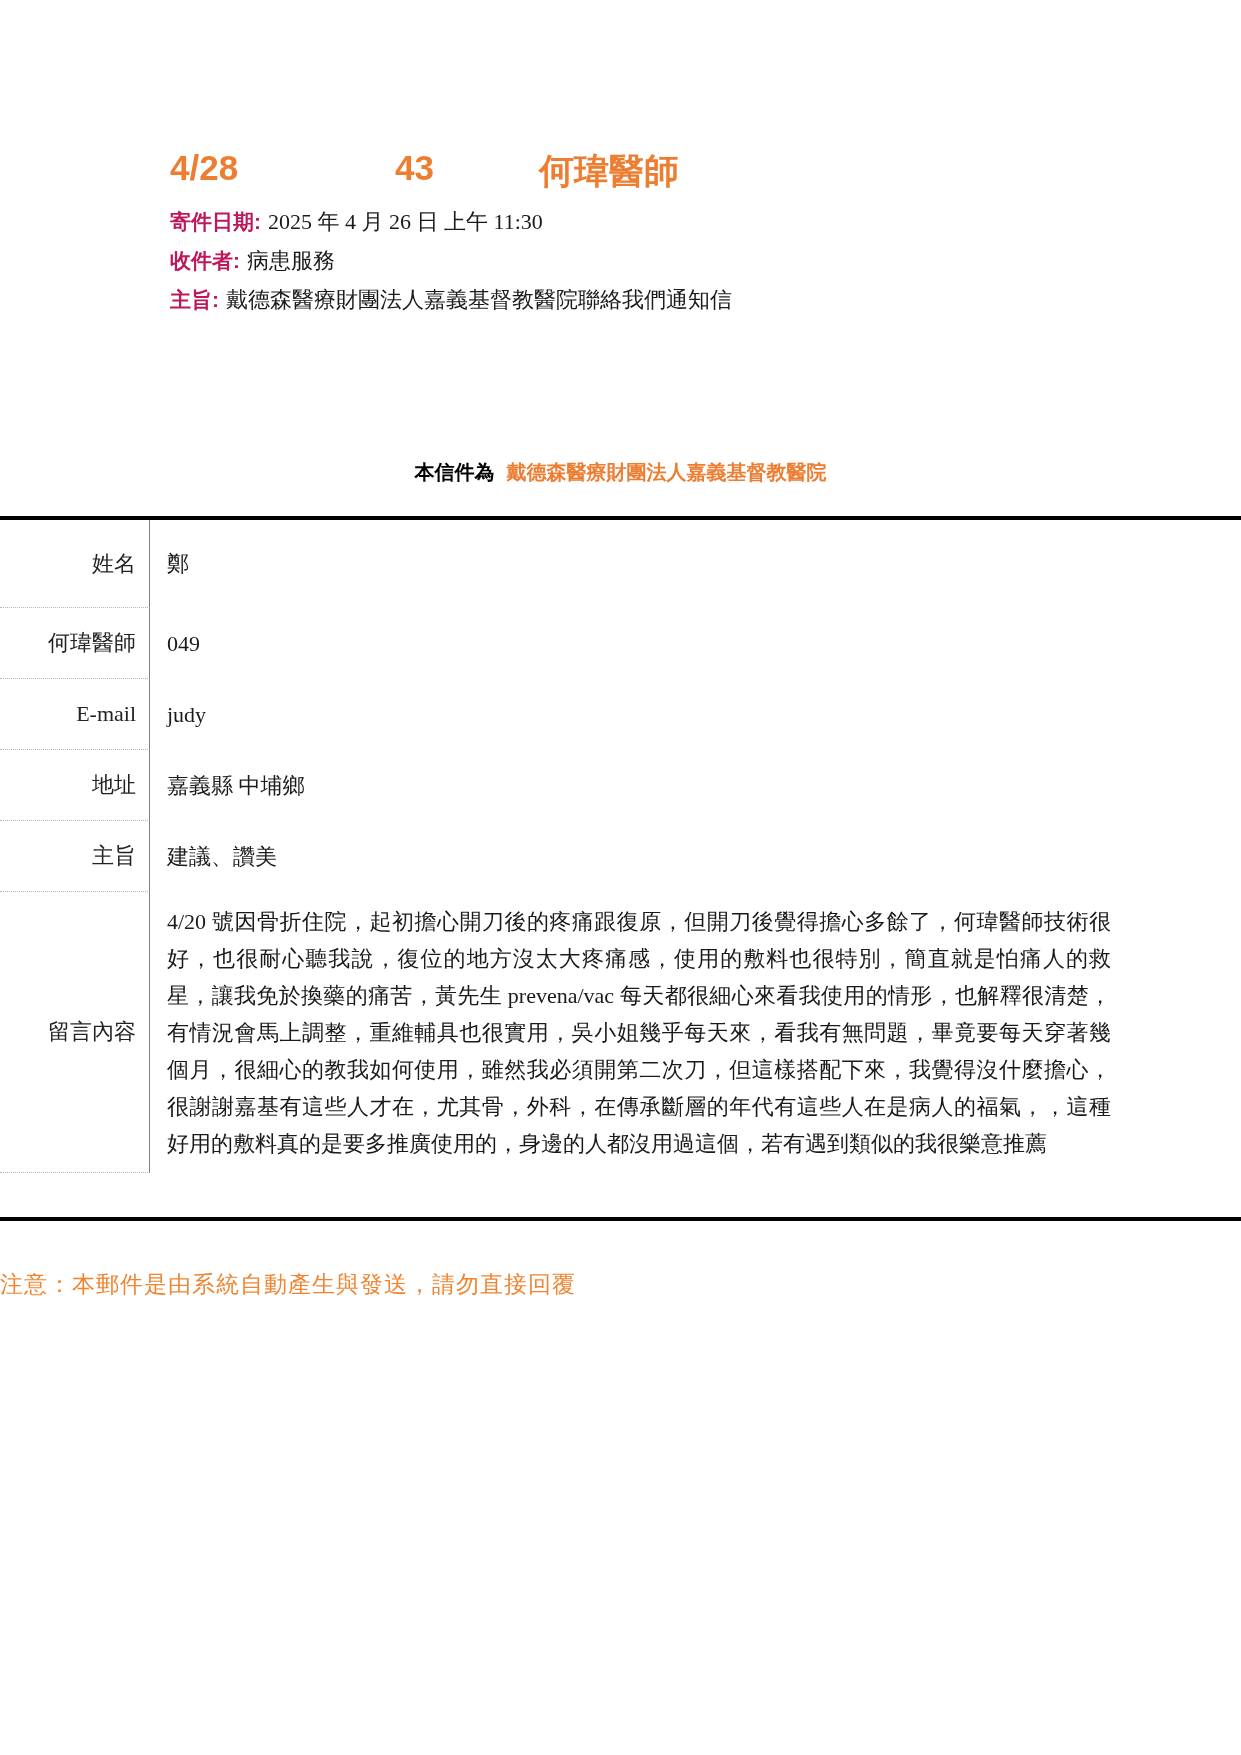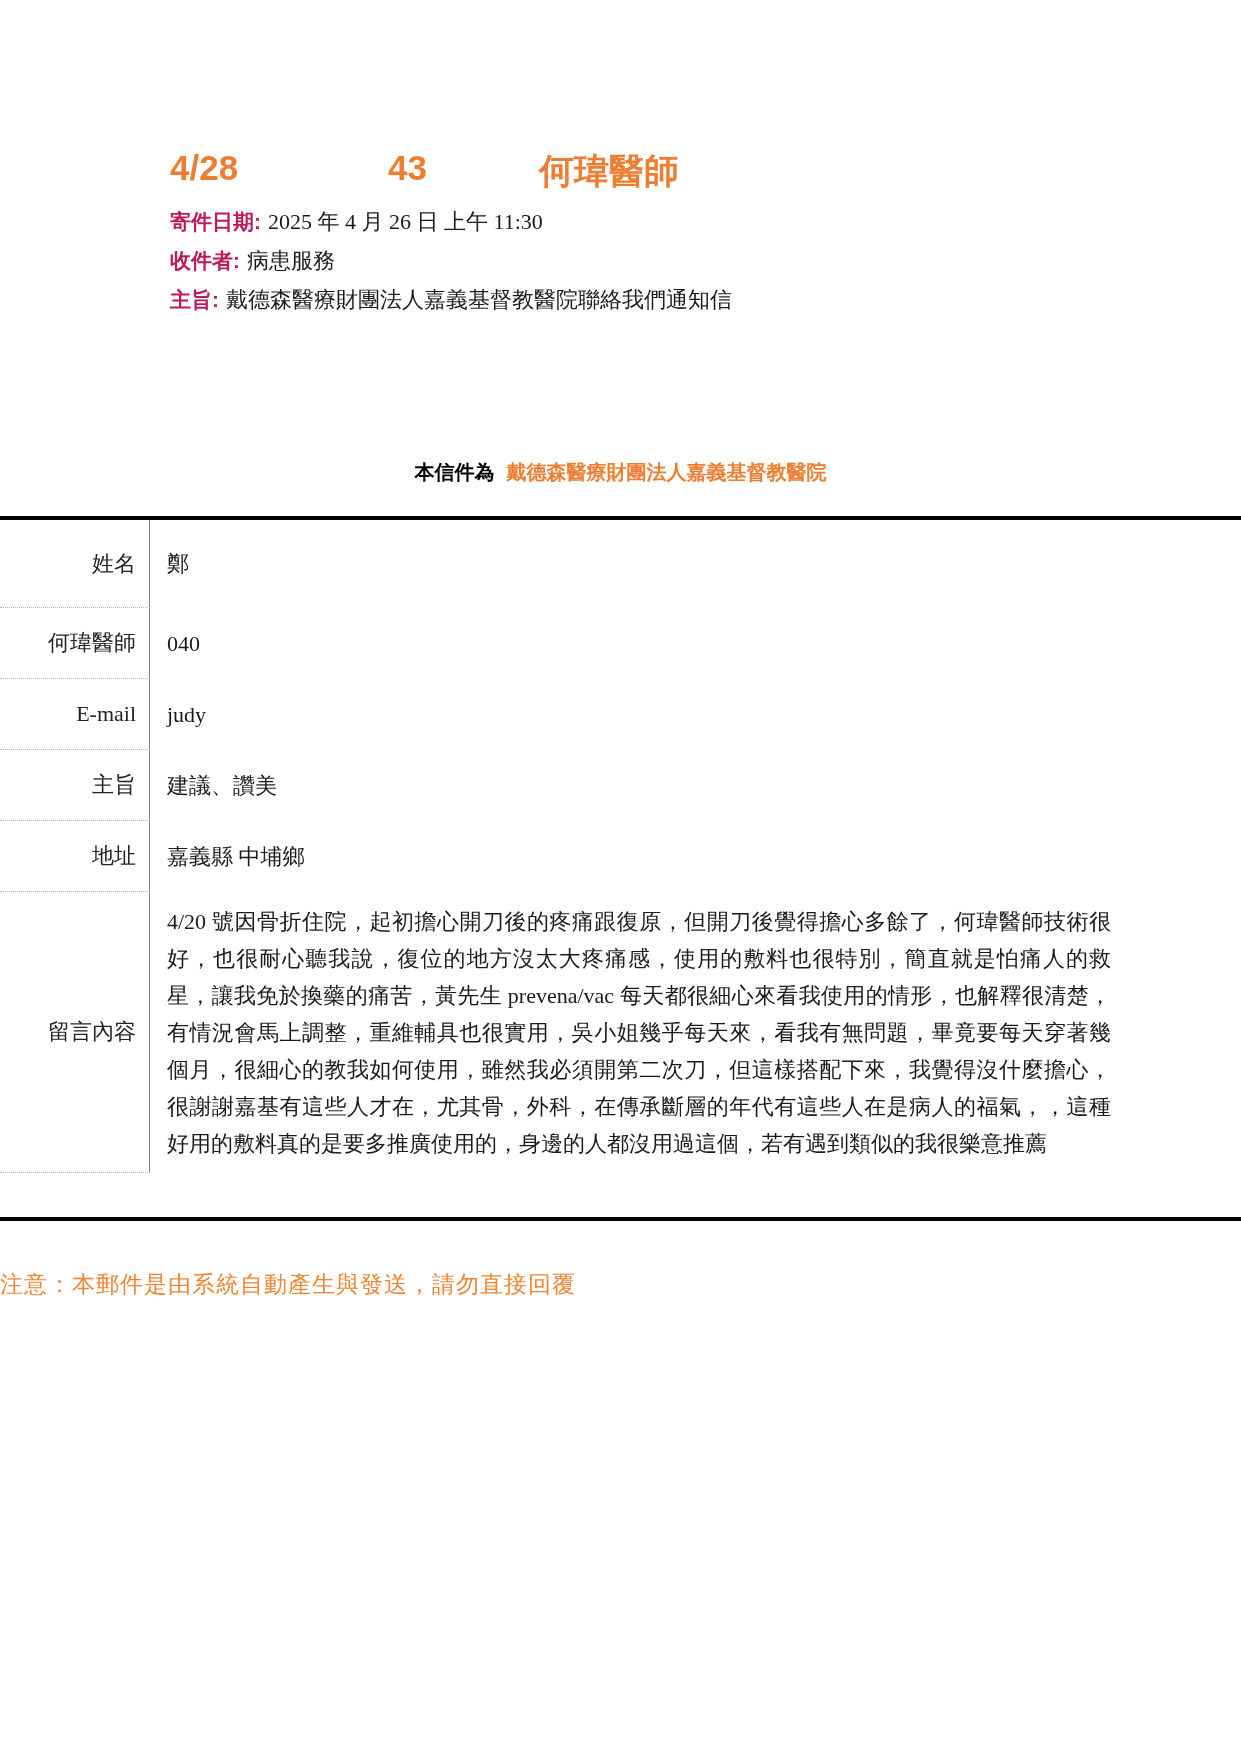--- a/index.html
+++ b/index.html
@@ -22,21 +22,21 @@
     position:relative;
     margin-left:170px;
     height:40px;
     font-family:"Liberation Sans","DejaVu Sans",sans-serif;
     font-weight:bold;
     font-size:35px;
     color:var(--accent);
   }
   .top-tags .tag{position:absolute;top:0;white-space:nowrap;}
   .tag-date{left:0;}
-  .tag-count{left:218px;}
+  .tag-count{left:225px;}
   .tag-doctor{left:369px;}
 
   
   .meta{margin-left:170px;margin-top:14px;}
   .meta-row{line-height:39px;font-size:22px;white-space:nowrap;}
   .meta-label{
     font-family:"Liberation Sans","DejaVu Sans",sans-serif;
     font-weight:bold;
     font-size:21px;
     color:#be185d;
@@ -140,36 +140,36 @@
 
   <div class="form">
 
     <div class="form-row first">
       <div class="cell-label">姓名</div>
       <div class="cell-value">鄭</div>
     </div>
 
     <div class="form-row">
       <div class="cell-label">何瑋醫師</div>
-      <div class="cell-value">040</div>
+      <div class="cell-value">049</div>
     </div>
 
     <div class="form-row">
       <div class="cell-label">E-mail</div>
       <div class="cell-value">judy</div>
     </div>
 
     <div class="form-row">
-      <div class="cell-label">主旨</div>
-      <div class="cell-value">建議、讚美</div>
+      <div class="cell-label">地址</div>
+      <div class="cell-value">嘉義縣  中埔鄉</div>
     </div>
 
     <div class="form-row">
-      <div class="cell-label">地址</div>
-      <div class="cell-value">嘉義縣  中埔鄉</div>
+      <div class="cell-label">主旨</div>
+      <div class="cell-value">建議、讚美</div>
     </div>
 
     <div class="form-row message">
       <div class="cell-label">留言內容</div>
       <div class="cell-value">4/20 號因骨折住院，起初擔心開刀後的疼痛跟復原，但開刀後覺得擔心多餘了，何瑋醫師技術很好，也很耐心聽我說，復位的地方沒太大疼痛感，使用的敷料也很特別，簡直就是怕痛人的救星，讓我免於換藥的痛苦，黃先生 prevena/vac 每天都很細心來看我使用的情形，也解釋很清楚，有情況會馬上調整，重維輔具也很實用，吳小姐幾乎每天來，看我有無問題，畢竟要每天穿著幾個月，很細心的教我如何使用，雖然我必須開第二次刀，但這樣搭配下來，我覺得沒什麼擔心，很謝謝嘉基有這些人才在，尤其骨，外科，在傳承斷層的年代有這些人在是病人的福氣，，這種好用的敷料真的是要多推廣使用的，身邊的人都沒用過這個，若有遇到類似的我很樂意推薦</div>
     </div>
 
   </div>
 
   <div class="bottom-rule"></div>

